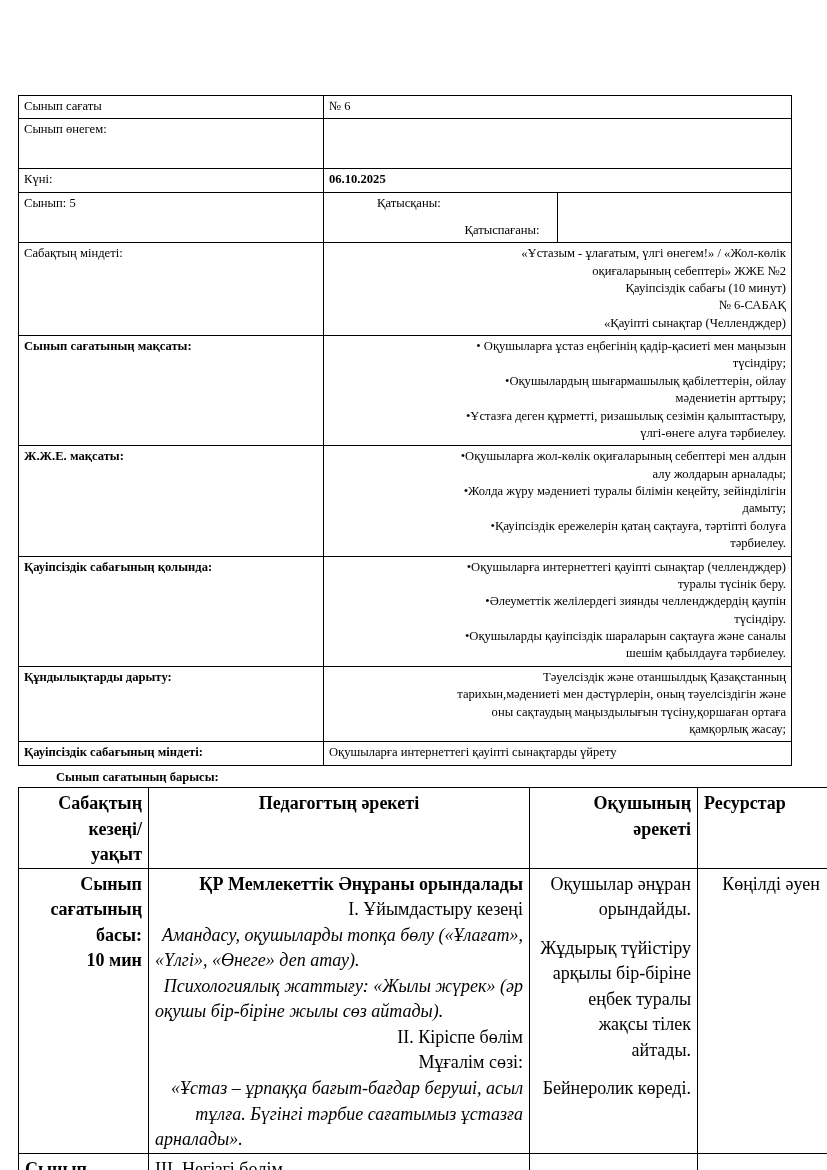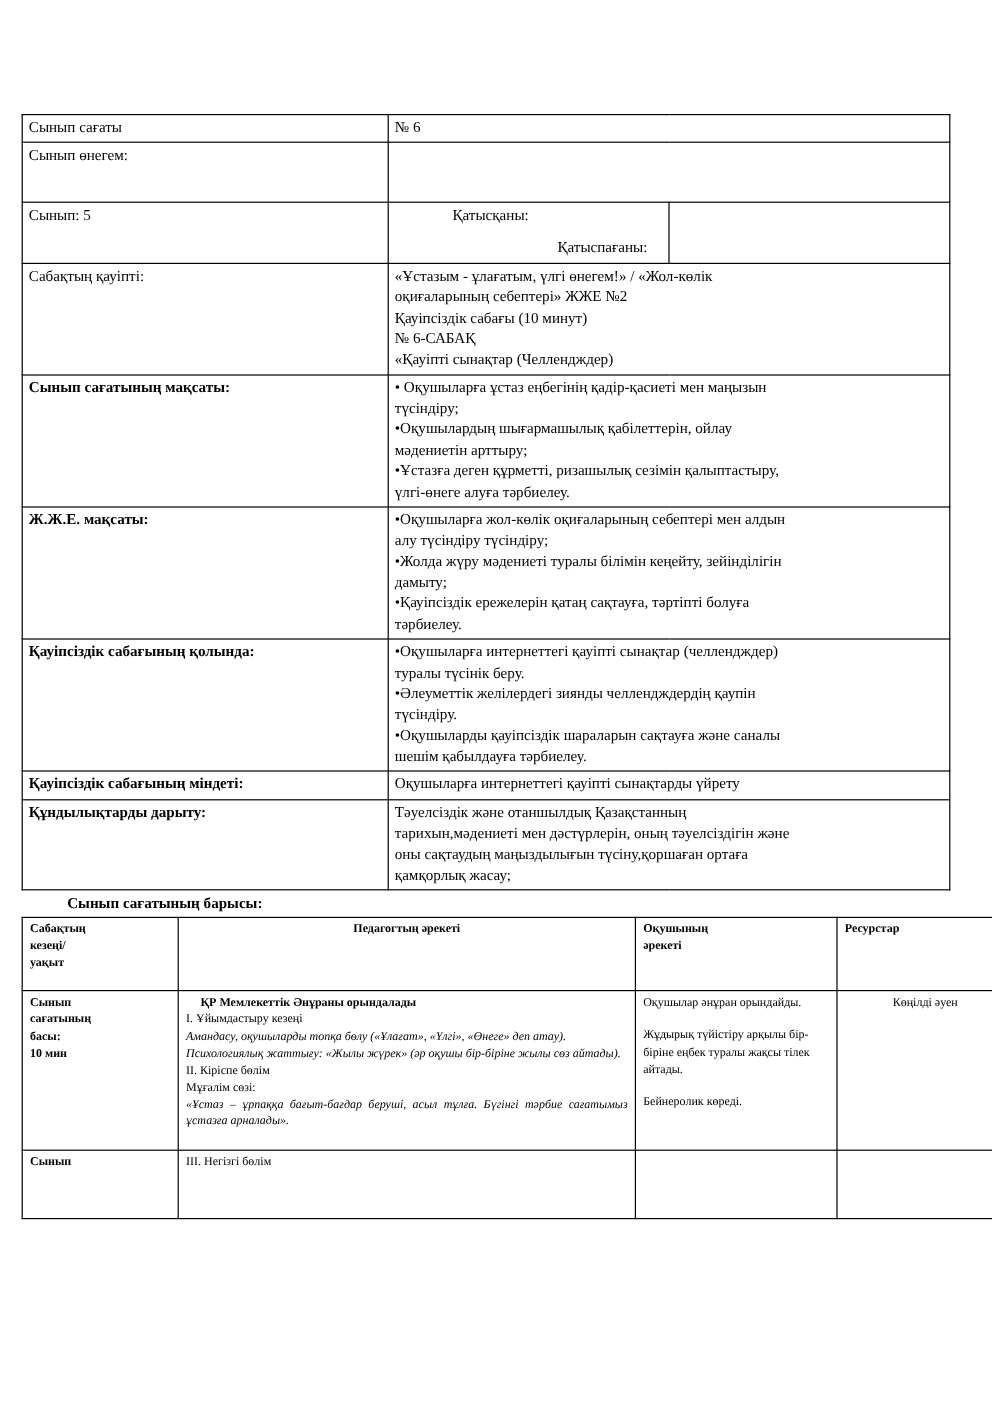--- a/index.html
+++ b/index.html
@@ -68,71 +68,75 @@
 
   
   table.flow {
     border-collapse: collapse;
     width: 774px;
     table-layout: fixed;
   }
   table.flow td {
     border: 1px solid #000000;
     vertical-align: top;
-    padding: 3px 6px 15px 6px;
-    font-size: 10px;
+    padding: 3px 6px 0 6px;
+    font-size: 18px;
     line-height: 1.42;
   }
   .f-c1 { width: 117px; }
   .f-c2 { width: 368px; }
   .f-c3 { width: 155px; }
   .f-c4 { width: 134px; }
 
   .hdr-center { text-align: center; font-weight: bold; }
   .hdr-left { text-align: left; font-weight: bold; }
 
   .justify { text-align: justify; text-align-last: left; font-style: italic; }
   .indent-title { font-weight: bold; padding-left: 12px; }
   .res-cell { text-align: center; padding-top: 34px; }
   .gap { display: block; height: 13px; }
-  p.tl { margin: 0; }
+  p.tl { margin: 0; text-align: right; }
   .lastrow td { height: 38px; }
 </style>
 </head>
 <body>
 
 <div class="page">
   <div class="doc-body">
 
     <table class="sheet">
       <tbody>
         <tr>
           <td class="c-label">Сынып сағаты</td>
           <td colspan="2">№ 6</td>
         </tr>
 
         <tr class="row-tall">
           <td class="c-label">Сынып өнегем:</td>
           <td colspan="2"></td>
         </tr>
 
+        <tr>
+          <td class="c-label">Күні:</td>
+          <td colspan="2" class="b">06.10.2025</td>
+        </tr>
 
         <tr>
           <td class="c-label">Сынып:  5</td>
           <td>
             <div class="attend-inner">
               <span class="attend-a">Қатысқаны:</span>
               <span class="attend-b">Қатыспағаны:</span>
             </div>
           </td>
           <td class="c-narrow"></td>
         </tr>
 
         <tr>
-          <td class="c-label">Сабақтың  қауіпті:</td>
+          <td class="c-label">Сабақтың  міндеті:</td>
           <td colspan="2">
             <p class="tl"> «Ұстазым - ұлағатым, үлгі өнегем!» / «Жол-көлік</p>
             <p class="tl">оқиғаларының себептері» ЖЖЕ №2</p>
             <p class="tl">Қауіпсіздік сабағы (10 минут)</p>
             <p class="tl">№ 6-САБАҚ</p>
             <p class="tl">«Қауіпті сынақтар (Челлендждер)</p>
           </td>
         </tr>
 
         <tr>
@@ -144,53 +148,53 @@
             <p class="tl">мәдениетін арттыру;</p>
             <p class="tl">•Ұстазға деген құрметті, ризашылық сезімін қалыптастыру,</p>
             <p class="tl">үлгі-өнеге алуға тәрбиелеу.</p>
           </td>
         </tr>
 
         <tr>
           <td class="c-label b">Ж.Ж.Е. мақсаты:</td>
           <td colspan="2">
             <p class="tl">•Оқушыларға жол-көлік оқиғаларының себептері мен алдын</p>
-            <p class="tl">алу түсіндіру түсіндіру;</p>
+            <p class="tl">алу жолдарын арналады;</p>
             <p class="tl">•Жолда жүру мәдениеті туралы білімін кеңейту, зейінділігін</p>
             <p class="tl">дамыту;</p>
             <p class="tl">•Қауіпсіздік ережелерін қатаң сақтауға, тәртіпті болуға</p>
             <p class="tl">тәрбиелеу.</p>
           </td>
         </tr>
 
         <tr>
           <td class="c-label b">Қауіпсіздік сабағының қолында:</td>
           <td colspan="2">
             <p class="tl">•Оқушыларға интернеттегі қауіпті сынақтар (челлендждер)</p>
             <p class="tl">туралы түсінік беру.</p>
             <p class="tl">•Әлеуметтік желілердегі зиянды челлендждердің қаупін</p>
             <p class="tl">түсіндіру.</p>
             <p class="tl">•Оқушыларды қауіпсіздік шараларын сақтауға және саналы</p>
             <p class="tl">шешім қабылдауға тәрбиелеу.</p>
           </td>
         </tr>
 
         <tr>
-          <td class="c-label b">Қауіпсіздік сабағының міндеті:</td>
-          <td colspan="2">Оқушыларға интернеттегі қауіпті сынақтарды үйрету</td>
-        </tr>
-
-        <tr>
           <td class="c-label b">Құндылықтарды дарыту:</td>
           <td colspan="2">
             <p class="tl">Тәуелсіздік және отаншылдық Қазақстанның</p>
             <p class="tl">тарихын,мәдениеті мен дәстүрлерін, оның тәуелсіздігін және</p>
             <p class="tl">оны сақтаудың маңыздылығын  түсіну,қоршаған ортаға</p>
             <p class="tl">қамқорлық жасау;</p>
           </td>
+        </tr>
+
+        <tr>
+          <td class="c-label b">Қауіпсіздік сабағының міндеті:</td>
+          <td colspan="2">Оқушыларға интернеттегі қауіпті сынақтарды үйрету</td>
         </tr>
 
       </tbody>
     </table>
 
     <div class="between-caption">Сынып сағатының барысы:</div>
 
     <table class="flow">
       <tbody>
         <tr>

